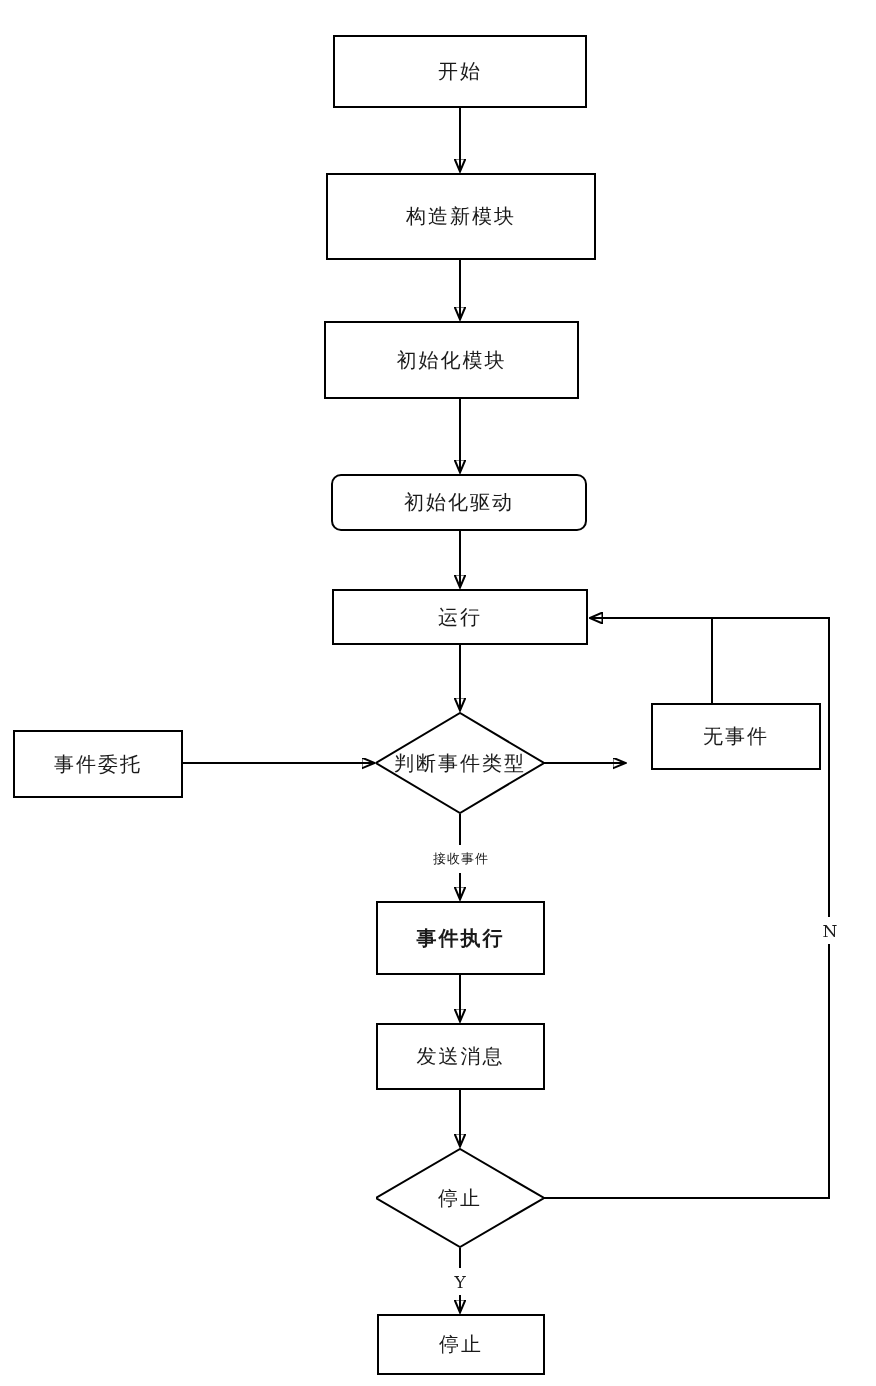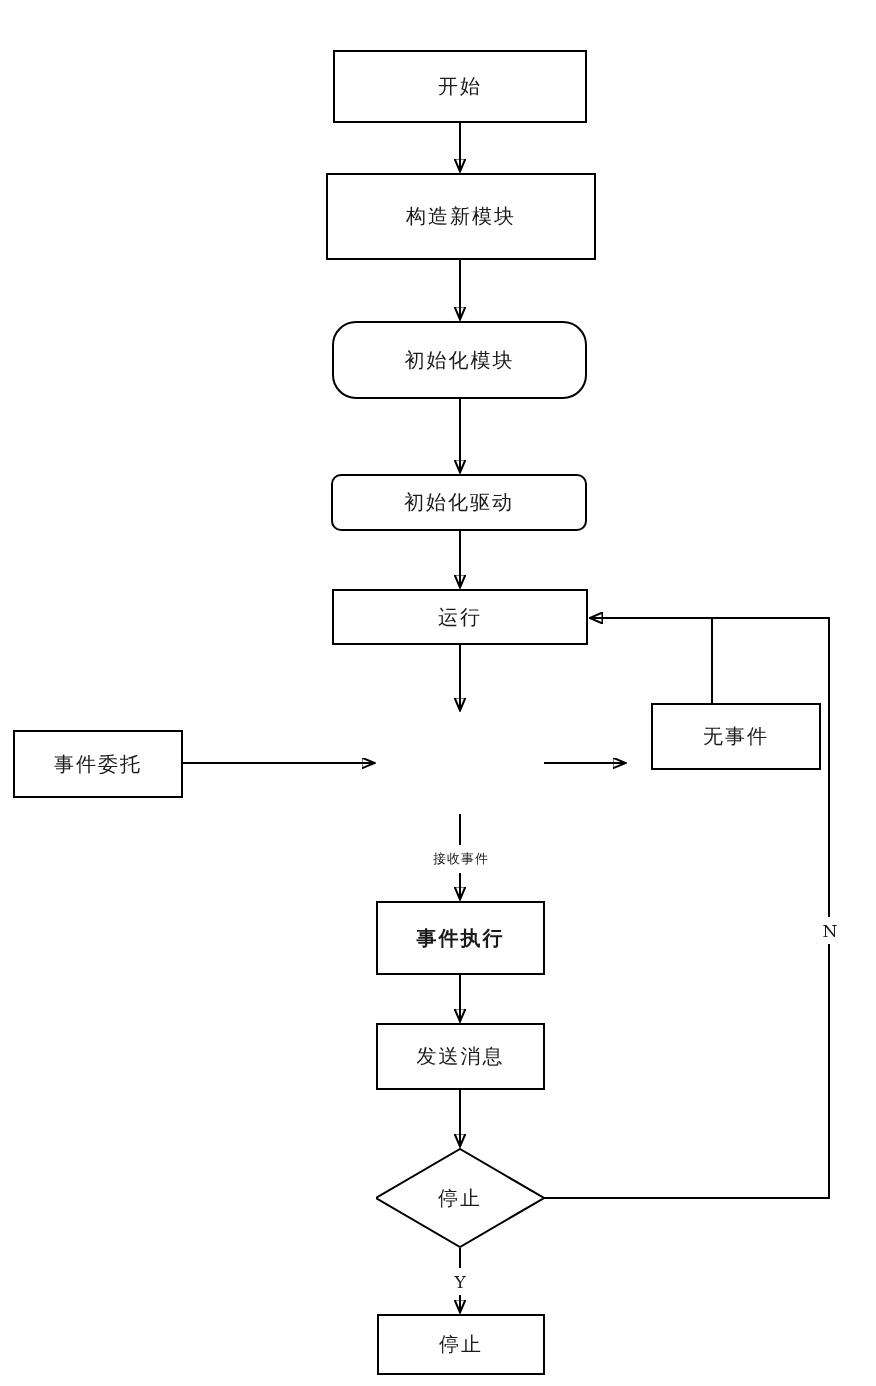--- a/index.html
+++ b/index.html
@@ -89,40 +89,46 @@
     <path d="M183,763 L374,763" marker-end="url(#arrow)"></path>
     <path d="M544,763 L625,763" marker-end="url(#arrow)"></path>
     <path d="M460,814 L460,899" marker-end="url(#arrow)"></path>
     <path d="M460,971 L460,1021" marker-end="url(#arrow)"></path>
     <path d="M460,1090 L460,1146" marker-end="url(#arrow)"></path>
     <path d="M460,1248 L460,1312" marker-end="url(#arrow)"></path>
     <path d="M712,731 L712,618"></path>
     <path d="M544,1198 L829,1198 L829,618 L590,618" marker-end="url(#arrow)"></path>
   </svg>
 
-  <div class="node process" style="left:333px; top:50px; width:254px; height:73px;">
+  <div class="node process" style="left:333px; top:35px; width:254px; height:73px;">
     <span>开始</span>
   </div>
 
   <div class="node process" style="left:326px; top:173px; width:270px; height:87px;text-align:center;">
     <span>构造新模块</span>
   </div>
 
-  <div class="node process" style="left:332px; top:321px; width:255px; height:78px;border-radius:24px;">
+  <div class="node process" style="left:324px; top:321px; width:255px; height:78px;">
     <span>初始化模块</span>
   </div>
 
   <div class="node process" style="left:331px; top:474px; width:256px; height:57px;border-radius:10px;">
     <span>初始化驱动</span>
   </div>
 
   <div class="node process" style="left:332px; top:589px; width:256px; height:56px;">
     <span>运行</span>
   </div>
 
+  <div class="node decision" style="left:376px; top:712px; width:168px; height:102px;">
+    <svg width="168" height="102" viewBox="0 0 168 102">
+      <polygon points="0,51 84,1 168,51 84,101" fill="#ffffff" stroke="#000000" stroke-width="2"></polygon>
+    </svg>
+    <span class="diamond-label">判断事件类型</span>
+  </div>
 
   <div class="node process" style="left:13px; top:730px; width:170px; height:68px;">
     <span>事件委托</span>
   </div>
 
   <div class="node process" style="left:627px; top:703px; width:170px; height:67px;margin-left:24px;">
     <span>无事件</span>
   </div>
 
   <div class="node process" style="left:376px; top:901px; width:169px; height:74px;font-weight:bold;">

